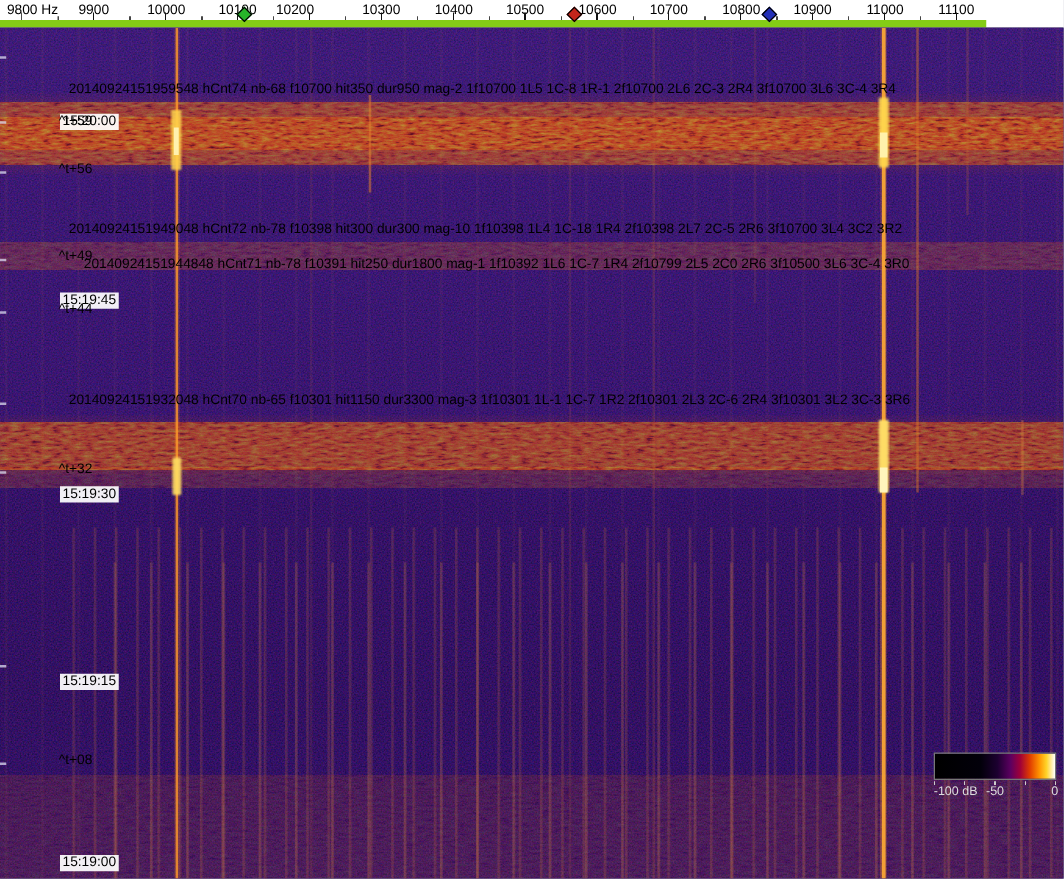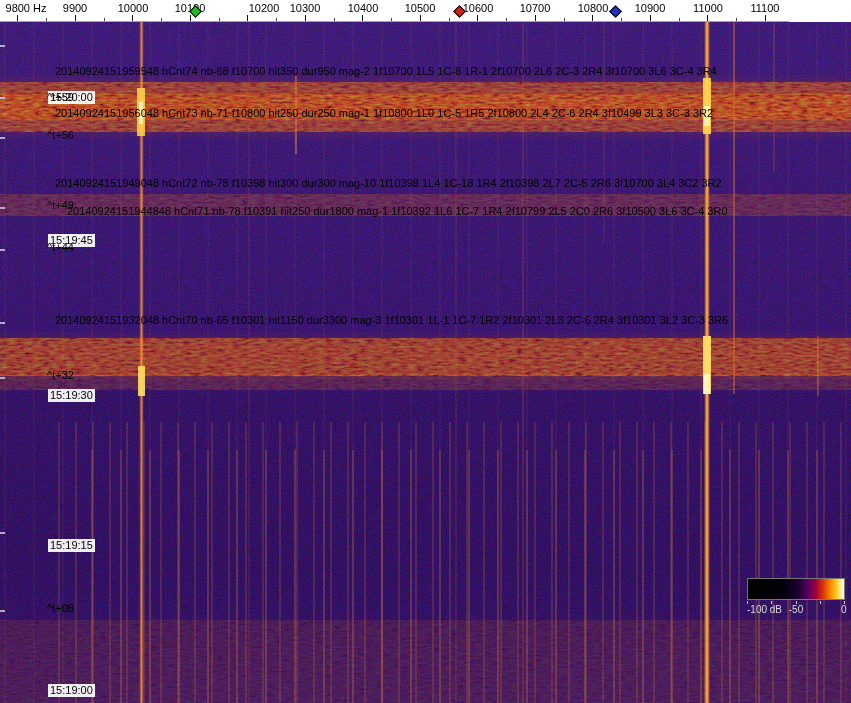--- a/index.html
+++ b/index.html
@@ -1,20 +1,20 @@
 <!DOCTYPE html>
 <html><head>
 <meta charset="utf-8">
 <style>
   * { margin:0; padding:0; box-sizing:border-box; }
   html,body { width:851px; height:703px; background:#fff; font-family:"Liberation Sans",sans-serif; }
   .screen { position:relative; width:851px; height:703px; overflow:hidden; }
 
   
-  .freq-axis { position:absolute; top:0; left:0; width:789px; height:22px; background:#ffffff; border-bottom:1px solid #84cc16; }
+  .freq-axis { position:absolute; top:0; left:0; width:789px; height:22px; background:#ffffff; border-bottom:6px solid #84cc16; }
   .flabel { position:absolute; top:2px; transform:translateX(-50%); font-size:11px; color:#000; white-space:nowrap; }
   .tick-strip { position:absolute; bottom:0; }
   .tick-strip.major { left:17px; width:750px; height:6px;
       background:repeating-linear-gradient(to right,#111 0 1px,transparent 1px 57.5px); }
   .tick-strip.minor { left:46px; width:721px; height:3px;
       background:repeating-linear-gradient(to right,#444 0 1px,transparent 1px 57.5px); }
   .marker { position:absolute; top:7px; width:9px; height:9px; border:1px solid #000; transform:rotate(45deg); }
   .marker.green { background:#27b52a; }
   .marker.red   { background:#c3251c; }
   .marker.blue  { background:#2430b8; }
@@ -22,21 +22,21 @@
   
   .spectro { position:absolute; top:22px; left:0; width:851px; height:681px; background:#1c1148; overflow:hidden; }
   .spectro svg.art { position:absolute; left:0; top:0; }
 
   .time-chip { position:absolute; left:0; font-size:11px; line-height:13px; color:#000;
       background:rgba(255,255,255,0.93); padding:0 2px; white-space:nowrap;margin-left:48px; }
   .event-line { position:absolute; font-size:11px; line-height:12px; color:#000; white-space:nowrap; }
   .caret { position:absolute; left:47px; font-size:11px; line-height:12px; color:#000; white-space:nowrap; }
 
   
-  .legend { position:absolute; left:745px; top:554px; width:103px; height:42px; }
+  .legend { position:absolute; left:745px; top:578px; width:103px; height:42px; }
   .colorbar { position:absolute; left:2px; top:2px; width:98px; height:22px; border:1px solid #777;
       background:linear-gradient(to right,
         #000000 0%, #02000a 38%, #1c0030 52%, #5c0060 63%, #a00038 71%,
         #e03c00 79%, #ff9400 87%, #ffd42a 93%, #ffffff 100%); }
   .colorbar-ticks { position:absolute; left:2px; top:25px; width:99px; height:3px;
       background:repeating-linear-gradient(to right,#ccc 0 1px,transparent 1px 24.25px); }
   .leg-label { position:absolute; top:28px; font-size:10px; color:#ddd; white-space:nowrap; }
 
   
   .info-box { position:absolute; left:677px; top:623px; width:171px; height:57px; background:#fff;
@@ -46,21 +46,21 @@
 </head>
 <body>
 
 <div class="screen">
 
   <div class="freq-axis">
     <span class="flabel" style="left:26px">9800 Hz</span>
     <span class="flabel" style="left:75px">9900</span>
     <span class="flabel" style="left:133px">10000</span>
     <span class="flabel" style="left:190px">10100</span>
-    <span class="flabel" style="left:264px">10200</span>
+    <span class="flabel" style="left:236px">10200</span>
     <span class="flabel" style="left:305px">10300</span>
     <span class="flabel" style="left:363px">10400</span>
     <span class="flabel" style="left:420px">10500</span>
     <span class="flabel" style="left:478px">10600</span>
     <span class="flabel" style="left:535px">10700</span>
     <span class="flabel" style="left:593px">10800</span>
     <span class="flabel" style="left:650px">10900</span>
     <span class="flabel" style="left:708px">11000</span>
     <span class="flabel" style="left:765px">11100</span>
     <div class="tick-strip minor"></div>
@@ -158,21 +158,20 @@
       </g>
     </svg>
 
     <span class="time-chip" style="top:69px">15:20:00</span>
     <span class="time-chip" style="top:212px">15:19:45</span>
     <span class="time-chip" style="top:367px">15:19:30</span>
     <span class="time-chip" style="top:517px">15:19:15</span>
     <span class="time-chip" style="top:662px">15:19:00</span>
 
     <span class="event-line" style="left:55px;top:43px">20140924151959548 hCnt74 nb-68 f10700 hit350 dur950 mag-2 1f10700 1L5 1C-8 1R-1 2f10700 2L6 2C-3 2R4 3f10700 3L6 3C-4 3R4</span>
-    <span class="event-line" style="left:55px;top:85px">20140924151956048 hCnt73 nb-71 f10800 hit250 dur250 mag-1 1f10800 1L0 1C-5 1R5 2f10800 2L4 2C-6 2R4 3f10499 3L3 3C-3 3R2</span>
     <span class="event-line" style="left:55px;top:155px">20140924151949048 hCnt72 nb-78 f10398 hit300 dur300 mag-10 1f10398 1L4 1C-18 1R4 2f10398 2L7 2C-5 2R6 3f10700 3L4 3C2 3R2</span>
     <span class="event-line" style="left:67px;top:183px">20140924151944848 hCnt71 nb-78 f10391 hit250 dur1800 mag-1 1f10392 1L6 1C-7 1R4 2f10799 2L5 2C0 2R6 3f10500 3L6 3C-4 3R0</span>
     <span class="event-line" style="left:55px;top:292px">20140924151932048 hCnt70 nb-65 f10301 hit1150 dur3300 mag-3 1f10301 1L-1 1C-7 1R2 2f10301 2L3 2C-6 2R4 3f10301 3L2 3C-3 3R6</span>
 
     <span class="caret" style="top:69px">^t+59</span>
     <span class="caret" style="top:107px">^t+56</span>
     <span class="caret" style="top:177px">^t+49</span>
     <span class="caret" style="top:219px">^t+44</span>
     <span class="caret" style="top:347px">^t+32</span>
     <span class="caret" style="top:580px">^t+08</span>

